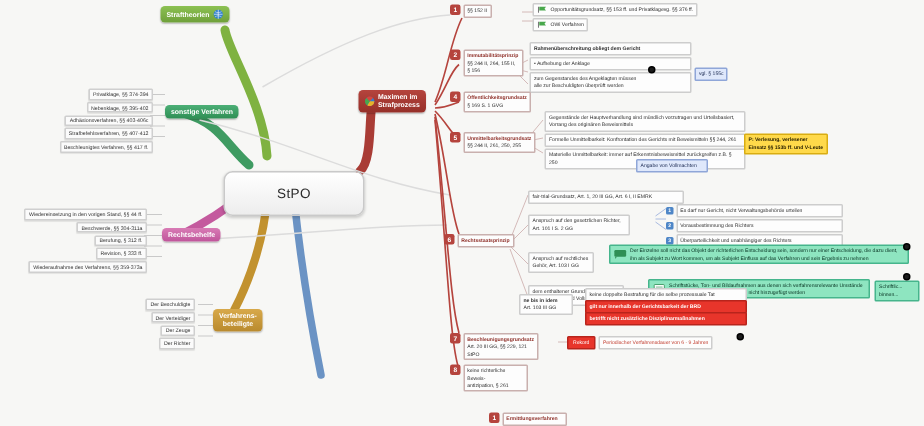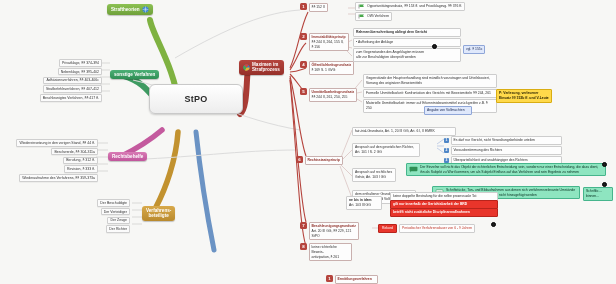--- a/index.html
+++ b/index.html
@@ -9,26 +9,26 @@
     font-family:"Liberation Sans","DejaVu Sans",sans-serif;
     font-size:4.2px;color:#222;
   }
   #canvas{position:absolute;inset:0;}
   svg.links{position:absolute;left:0;top:0;width:616px;height:284px;pointer-events:none;}
 
   .node{position:absolute;box-sizing:border-box;}
 
   
   .central{
-    left:149px;top:84px;width:94px;height:30px;
+    left:149px;top:114px;width:94px;height:30px;
     background:linear-gradient(#ffffff,#ededed);
     border:1px solid #c9c9c9;border-radius:6px;
     box-shadow:0 1px 2px rgba(0,0,0,.18);
     display:flex;align-items:center;justify-content:center;
-    font-size:9px;font-weight:bold;color:#2b2b2b;letter-spacing:.3px;
+    font-size:9px;font-weight:normal;color:#2b2b2b;letter-spacing:.3px;
   }
 
   
   .cap{
     border-radius:3px;color:#fff;font-weight:bold;font-size:4.6px;
     display:flex;align-items:center;gap:2px;padding:2px 4px;
     box-shadow:0 1px 1px rgba(0,0,0,.22);line-height:1.15;
   }
   .cap.green{background:linear-gradient(#8cc152,#6fa03a);}
   .cap.green2{background:linear-gradient(#4caf76,#2f8f55);}

